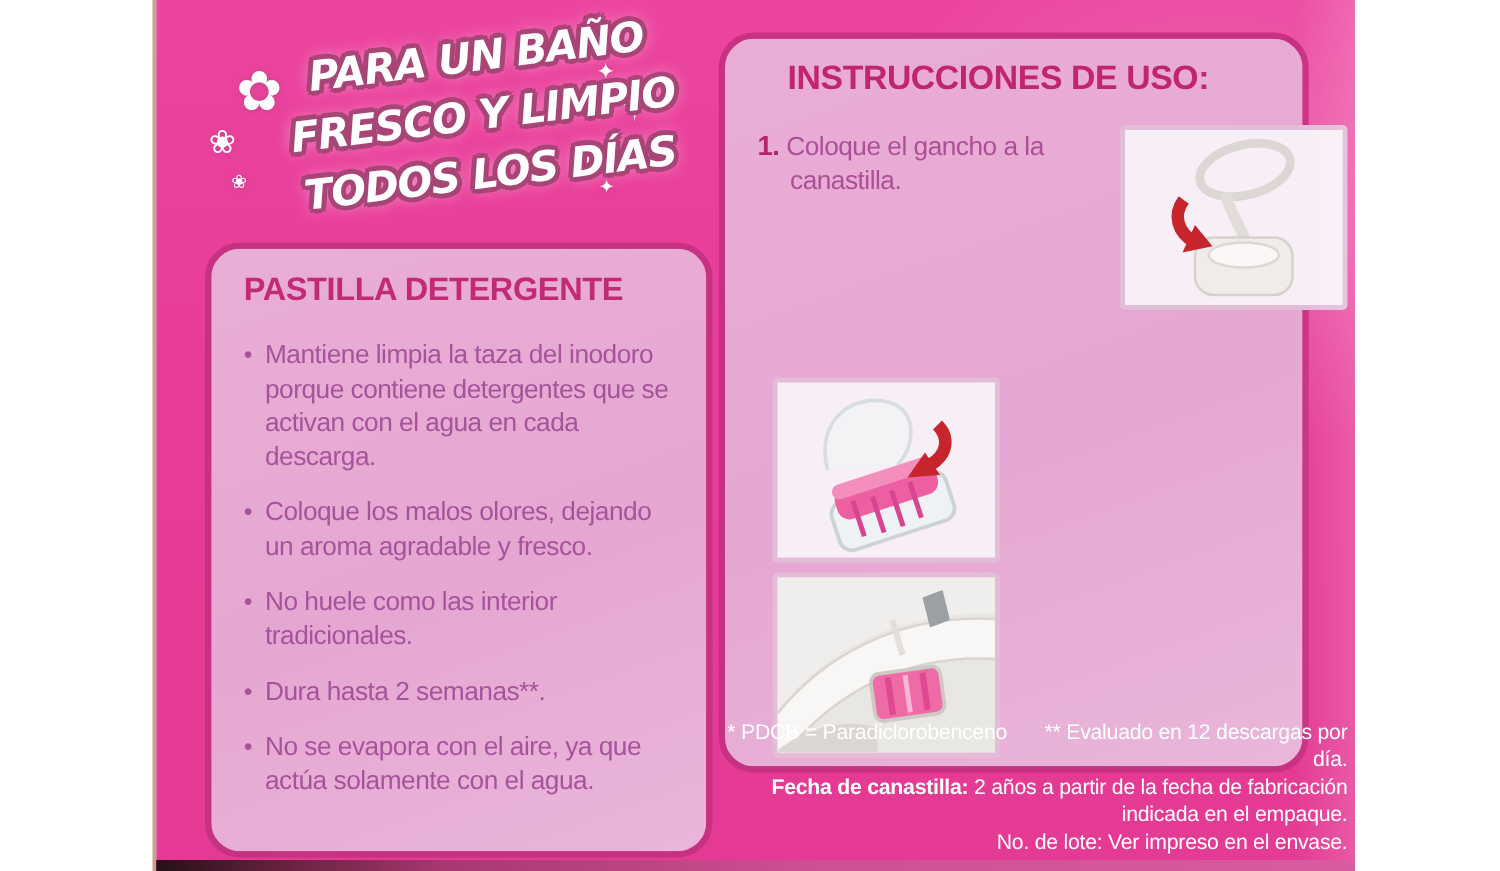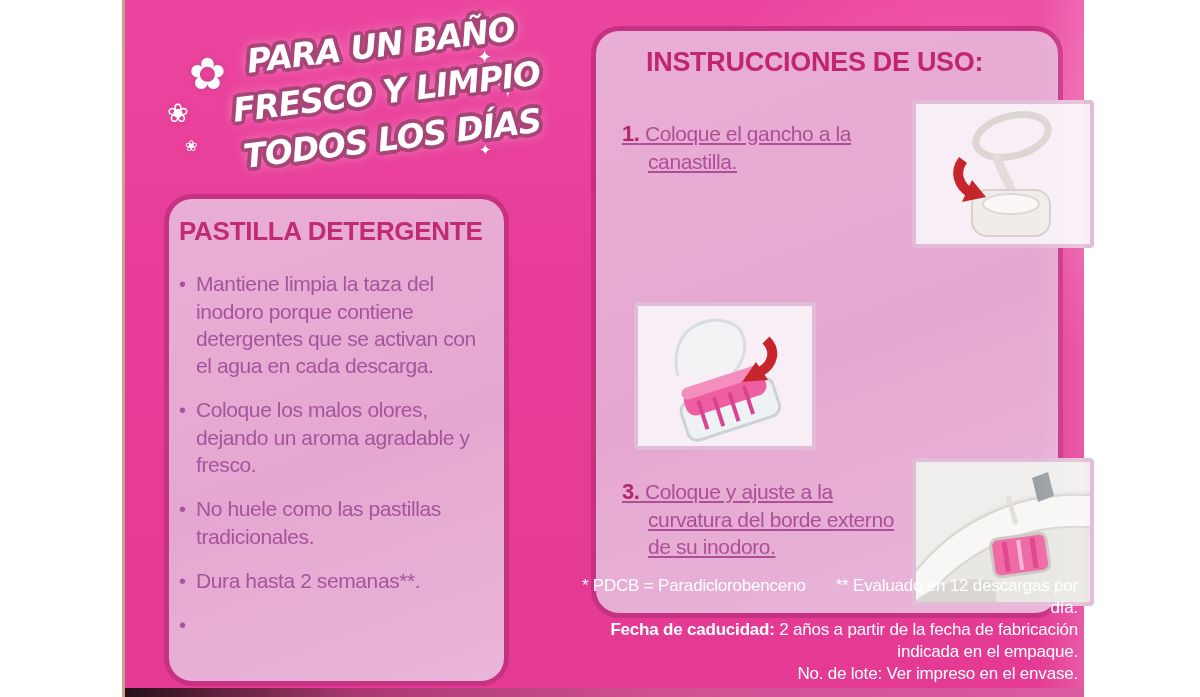--- a/index.html
+++ b/index.html
@@ -37,40 +37,40 @@
       -3px -3px 0 #a84577, 3px -3px 0 #a84577, -3px 3px 0 #a84577, 3px 3px 0 #a84577,
       -4px 0 0 #a84577, 4px 0 0 #a84577, 0 -4px 0 #a84577, 0 4px 0 #a84577,
       0 0 14px rgba(255,214,235,0.9);
   }
   .deco{position:absolute;color:#ffffff;text-shadow:0 0 6px rgba(173,62,116,0.55);line-height:1;}
   
   .panel{
     position:absolute;background:linear-gradient(160deg,#e9aed6 0%,#e5a7d1 55%,#eab6da 100%);
     border:5px solid #c73182;border-radius:28px;box-sizing:border-box;
   }
-  .panel-left{left:39px;top:194px;width:345px;height:492px;padding:16px 20px 10px 10px;}
-  .panel-right{left:466px;top:26px;width:472px;height:592px;padding:14px 16px 10px 26px;}
+  .panel-left{left:39px;top:194px;width:406px;height:492px;padding:16px 20px 10px 26px;}
+  .panel-right{left:450px;top:26px;width:472px;height:592px;padding:14px 16px 10px 26px;}
   .panel-title{
     color:#c22a78;font-weight:bold;font-size:26px;line-height:1.28;letter-spacing:-0.3px;
   }
   .panel-right .panel-title{font-size:27px;margin-left:24px;color:#c1256f;}
   .bullets{list-style:none;margin:22px 0 0 0;padding:0;}
   .bullets li{
     position:relative;color:#a5549b;font-size:21px;line-height:1.3;letter-spacing:-0.4px;
     padding-left:17px;margin-bottom:17px;
   }
   .bullets .dot{position:absolute;left:0;top:1px;font-size:20px;}
   
   .steps{margin-top:20px;}
   .step{display:flex;align-items:flex-start;}
   .step-1{margin-bottom:54px;}
   .step-2{margin-bottom:8px;}
   .step-text{
     width:252px;flex:0 0 252px;color:#ad4f97;font-size:21px;line-height:1.32;
-    letter-spacing:-0.4px;padding-left:26px;text-indent:-26px;margin-top:19px;text-decoration:underline;
+    letter-spacing:-0.4px;padding-left:26px;text-indent:-26px;margin-top:2px;
   }
   .step-num{color:#b5246e;font-weight:bold;font-size:22px;}
   .step-img{
     width:182px;height:148px;flex:0 0 182px;margin-left:12px;
     background:#f7eff5;border:4px solid #e3bcd8;border-radius:4px;box-sizing:border-box;
     overflow:hidden;
   }
   .step-img svg{display:block;width:100%;height:100%;}
   
   .footer{
@@ -99,23 +99,23 @@
     <div>TODOS LOS DÍAS</div>
   </div>
 
   <div class="panel panel-left">
     <div class="panel-title">
       <div>PASTILLA DETERGENTE</div>
     </div>
     <ul class="bullets">
       <li><span class="dot">•</span><span>Mantiene limpia la taza del inodoro porque contiene detergentes que se activan con el agua en cada descarga.</span></li>
       <li><span class="dot">•</span><span>Coloque los malos olores, dejando un aroma agradable y fresco.</span></li>
-      <li><span class="dot">•</span><span>No huele como las pastillas tradicionales.</span></li>
+      <li><span class="dot">•</span><span>No huele como las interior tradicionales.</span></li>
       <li><span class="dot">•</span><span>Dura hasta 2 semanas**.</span></li>
-      <li><span class="dot">•</span></li>
+      <li><span class="dot">•</span><span>No se evapora con el aire, ya que actúa solamente con el agua.</span></li>
     </ul>
   </div>
 
   <div class="panel panel-right">
     <div class="panel-title">INSTRUCCIONES DE USO:</div>
 
     <div class="steps">
 
       <div class="step step-1">
         <div class="step-text">
@@ -149,24 +149,20 @@
               <line x1="94" y1="88" x2="94" y2="118" stroke="#d84490" stroke-width="4"></line>
               <line x1="110" y1="86" x2="110" y2="116" stroke="#d84490" stroke-width="4"></line>
             </g>
             <path d="M128,34 C138,44 136,58 122,66" fill="none" stroke="#c5252b" stroke-width="10"></path>
             <polygon points="104,76 130,74 118,56" fill="#c5252b"></polygon>
           </svg>
         </div>
       </div>
 
       <div class="step step-3">
-        <div class="step-text">
-          <span class="step-num">3.</span>
-          <span>Coloque y ajuste a la curvatura del borde externo de su inodoro.</span>
-        </div>
         <div class="step-img">
           <svg viewBox="0 0 174 140">
             <rect x="0" y="0" width="174" height="140" fill="#e9e7e4"></rect>
             <path d="M-10,120 C30,60 100,22 184,30 L184,-10 L-10,-10 Z" fill="#f0eeec"></path>
             <path d="M-10,122 C32,62 100,26 184,34 L184,66 C104,58 44,92 2,146 Z" fill="#f8f7f5" stroke="#d9d6d2" stroke-width="2"></path>
             <path d="M92,34 L100,62" stroke="#e3e0dc" stroke-width="5" fill="none"></path>
             <polygon points="116,16 132,10 138,34 122,40" fill="#9aa0a4"></polygon>
             <g transform="rotate(-8 104 92)">
               <rect x="76" y="74" width="56" height="38" rx="7" fill="#ef6ba5" stroke="#cfc9c6" stroke-width="3"></rect>
               <line x1="90" y1="78" x2="90" y2="108" stroke="#e04890" stroke-width="5"></line>
@@ -179,20 +175,20 @@
       </div>
 
     </div>
   </div>
 
   <div class="footer">
     <div>
       <span>* PDCB = Paradiclorobenceno</span><span class="gap-left">** Evaluado en 12 descargas por día.</span>
     </div>
     <div>
-      <b>Fecha de caducidad:</b><span> 2 años a partir de la fecha de fabricación indicada en el empaque.</span>
+      <b>Fecha de canastilla:</b><span> 2 años a partir de la fecha de fabricación indicada en el empaque.</span>
     </div>
     <div>No. de lote: Ver impreso en el envase.</div>
   </div>
 
   <div class="box-right-sheen"></div>
   <div class="box-bottom-edge"></div>
 </div>
 
 </body></html>

